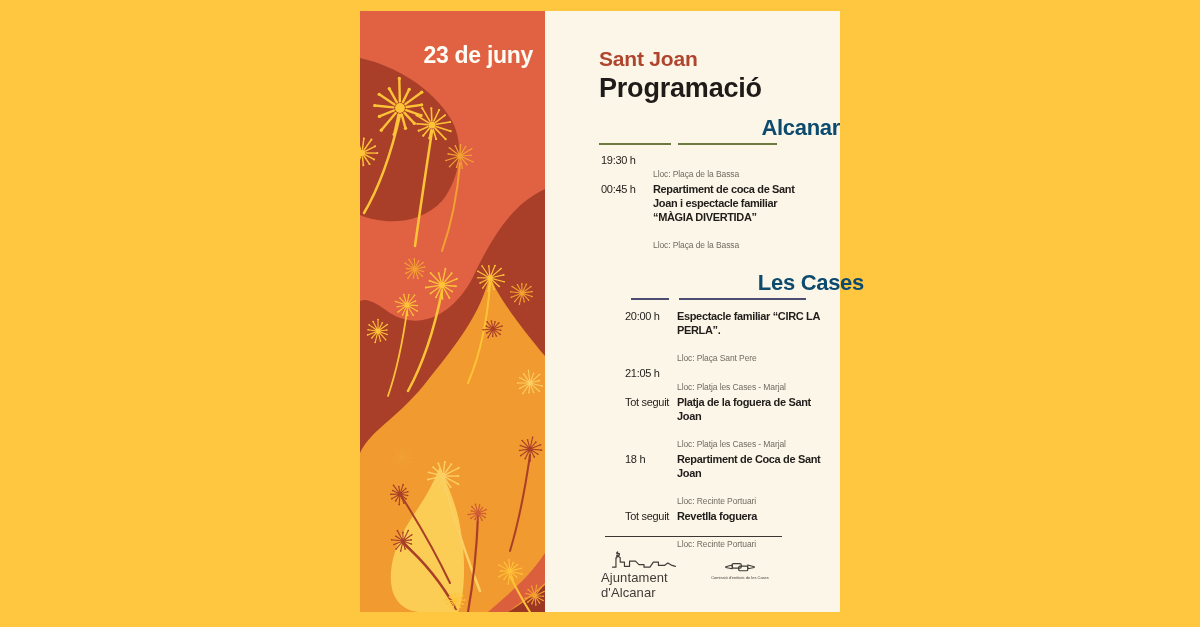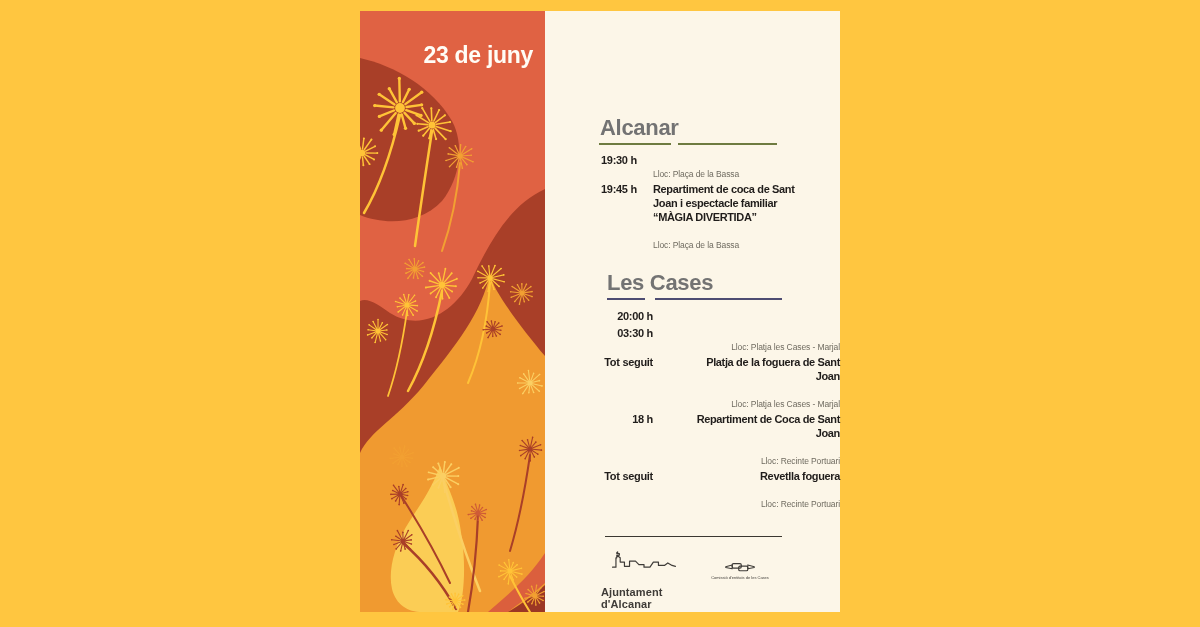--- a/index.html
+++ b/index.html
@@ -26,59 +26,59 @@
   
   .content{
     position:relative;width:295px;height:601px;flex:none;
     background:#FCF6E8;color:#201D1B;
   }
   .title-block{position:absolute;left:54px;top:36px;}
   .subtitle{font-size:21px;font-weight:bold;color:#B0452E;line-height:24px;letter-spacing:-0.2px;}
   .maintitle{font-size:27px;font-weight:bold;color:#1E1B19;line-height:30px;margin-top:2px;letter-spacing:-0.2px;}
   .section{position:absolute;left:0;width:100%;}
   .section-alcanar{top:107px;}
-  .section-lescases{top:262px;}
+  .section-lescases{top:262px;padding-left:24px;}
   .section h2{
-    margin:0 0 5px 55px;font-size:22px;font-weight:bold;color:#737373;
-    line-height:20px;letter-spacing:-0.3px;
+    margin:0 0 5px 55px;font-size:22px;font-weight:bold;color:#0c4a6e;
+    line-height:20px;letter-spacing:-0.3px;text-align:right;
   }
   .section-lescases h2{margin-left:62px;}
   .rule{display:flex;margin-left:54px;}
   .rule span{height:2px;display:block;}
   .rule-alcanar span{background:#6E7B40;}
   .rule-alcanar .seg1{width:72px;margin-right:7px;}
   .rule-alcanar .seg2{width:99px;}
   .rule-lescases{margin-left:62px;}
   .rule-lescases span{background:#4D4C72;}
   .rule-lescases .seg1{width:38px;margin-right:10px;}
   .rule-lescases .seg2{width:127px;}
   .items{margin-top:8px;}
-  .section-lescases .items{margin-top:9px;text-align:right;}
+  .section-lescases .items{margin-top:9px;}
   .item{display:flex;padding-left:56px;margin-bottom:3px;}
   .time{
-    width:52px;flex:none;font-size:11px;font-weight:bold;
+    width:52px;flex:none;font-size:11px;font-weight:normal;
     letter-spacing:-0.3px;line-height:14px;color:#201D1B;
   }
   .item-body{flex:1;}
   .desc{
     font-size:11px;font-weight:bold;line-height:14px;letter-spacing:-0.35px;
     white-space:pre-line;color:#201D1B;
   }
   .lloc{
     font-size:8.5px;color:#6F6B60;margin-top:16px;line-height:10px;letter-spacing:-0.1px;
   }
   .footer-divider{
     position:absolute;left:60px;top:525px;width:177px;height:1px;background:#3B3831;
   }
   .logos{
     position:absolute;left:56px;top:540px;display:flex;align-items:flex-start;
   }
   .logo1{width:96px;text-align:left;}
   .logo1 svg{display:block;margin-left:10px;}
-  .logo1-label{font-size:11px;color:#3F3C38;margin-top:18px;letter-spacing:0.1px;font-weight:bold;}
+  .logo1-label{font-size:13px;color:#3F3C38;margin-top:2px;letter-spacing:0.1px;}
   .logo2{margin-left:8px;margin-top:10px;width:70px;text-align:center;}
   .logo2 svg{display:block;margin:0 auto;}
   .logo2-label{font-size:4px;color:#3F3C38;margin-top:1px;letter-spacing:0px;}
 </style>
 </head>
 <body>
 
 <div class="poster">
 
   <div class="art">
@@ -721,58 +721,67 @@
             <circle cx="104.74517277290184" cy="588.9613290360248" r="0.8" fill="#FFC337"></circle>
             <circle cx="95" cy="590" r="2.3" fill="#FFC337"></circle>
           </g>
         </g>
     </svg>
     <div class="date">23 de juny</div>
   </div>
 
   <div class="content">
 
+    <div class="title-block">
+      <div class="subtitle">Sant Joan</div>
+      <div class="maintitle">Programació</div>
+    </div>
 
     <div class="section section-alcanar">
       <h2>Alcanar</h2>
       <div class="rule rule-alcanar">
         <span class="seg1"></span>
           <span class="seg2"></span>
       </div>
       <div class="items">
         <div class="item">
           <div class="time">19:30 h</div>
           <div class="item-body">
             <div class="lloc">Lloc: Plaça de la Bassa</div>
           </div>
         </div>
         <div class="item">
-          <div class="time">19:45 h</div>
+          <div class="time">00:45 h</div>
           <div class="item-body">
             <div class="desc">Repartiment de coca de Sant
 Joan i espectacle familiar
 “MÀGIA DIVERTIDA”</div>
             <div class="lloc">Lloc: Plaça de la Bassa</div>
           </div>
         </div>
       </div>
     </div>
 
     <div class="section section-lescases">
       <h2>Les Cases</h2>
       <div class="rule rule-lescases">
         <span class="seg1"></span>
           <span class="seg2"></span>
       </div>
       <div class="items">
         <div class="item">
           <div class="time">20:00 h</div>
+          <div class="item-body">
+            <div class="desc">Espectacle familiar “CIRC LA
+PERLA”.</div>
+            <div class="lloc">Lloc: Plaça Sant Pere</div>
+          </div>
         </div>
         <div class="item">
-          <div class="time">03:30 h</div>
+          <div class="time">21:05 h</div>
           <div class="item-body">
             <div class="lloc">Lloc: Platja les Cases - Marjal</div>
           </div>
         </div>
         <div class="item">
           <div class="time">Tot seguit</div>
           <div class="item-body">
             <div class="desc">Platja de la foguera de Sant
 Joan</div>
             <div class="lloc">Lloc: Platja les Cases - Marjal</div>

